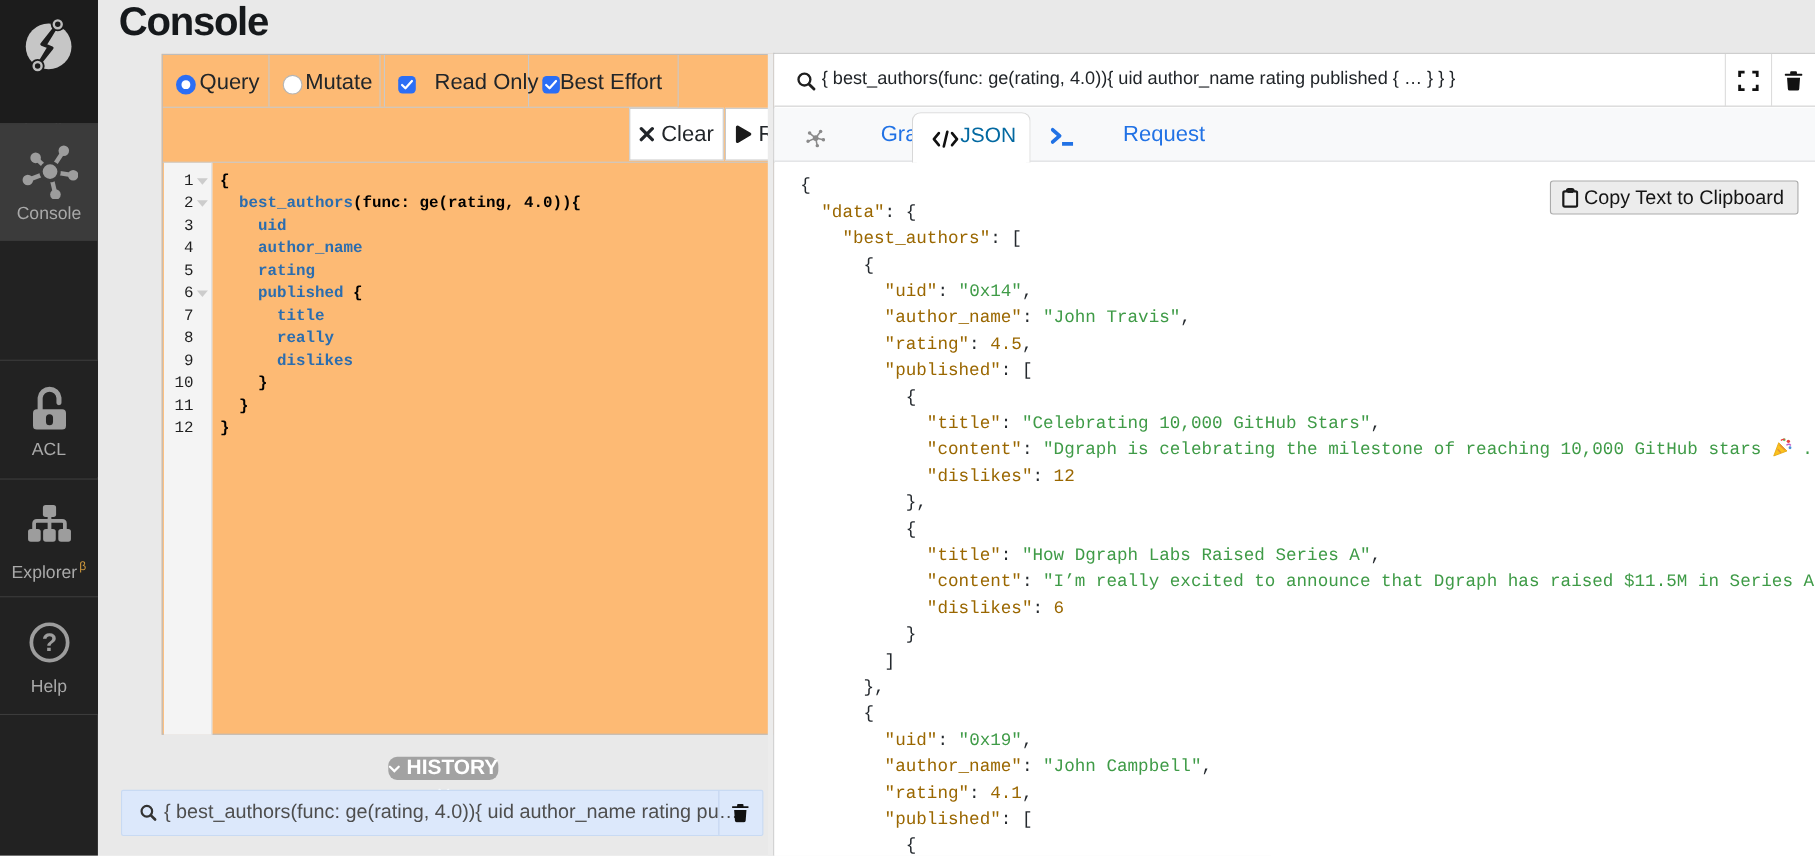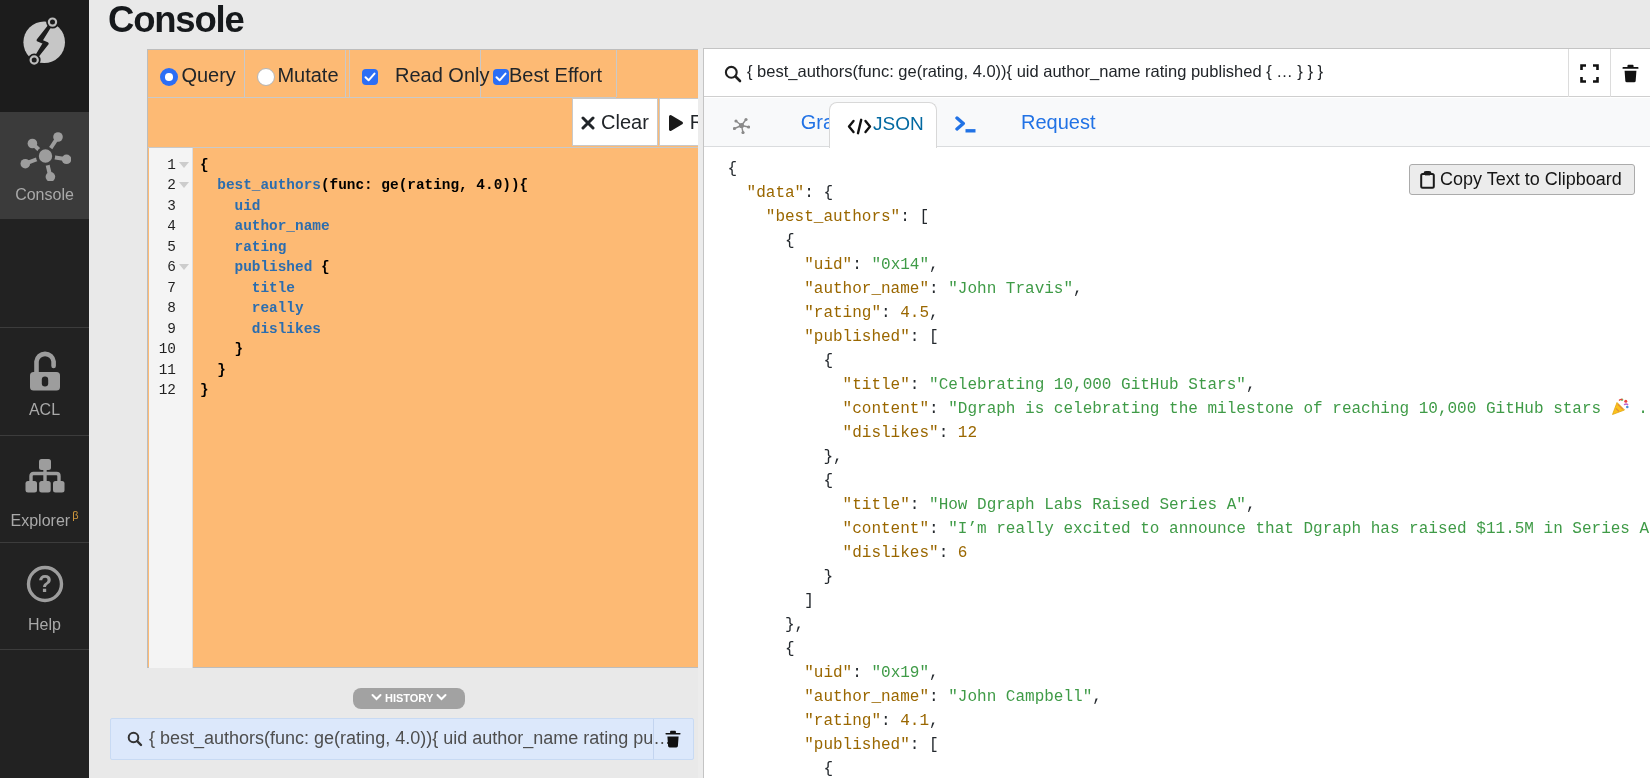--- a/index.html
+++ b/index.html
@@ -28,21 +28,21 @@
 .radio.off { background:#fff; border:1.5px solid #b5b5b5; }
 .cbx { position:absolute; top:19px; width:16px; height:16px; border-radius:4px; background:#2b6ef5; }
 .btn { position:absolute; border:1px solid #c9c9c9; background:#fff; font-size:20px; color:#212529; text-align:center; }
 
 #gutter { position:absolute; left:1px; top:97.5px; width:43.5px; height:520px; background:#f4f4f4; border-right:1px solid #ddd; }
 #linenos { position:absolute; left:0; top:7px; width:27px; text-align:right; font-family:"Liberation Mono", monospace; font-size:14.4px; line-height:20.5px; color:#1f1f1f; }
 .fold { position:absolute; left:30px; width:0; height:0; border-left:5.5px solid transparent; border-right:5.5px solid transparent; border-top:6px solid #ccc; }
 #qcode { position:absolute; left:52px; top:104.5px; font-family:"Liberation Mono", monospace; font-size:14.4px; line-height:20.5px; font-weight:700; color:#000; white-space:pre; }
 #qcode .b { color:#2b6daf; }
 
-#hpill { position:absolute; left:353px; top:688px; width:112px; height:21px; background:#a2a2a2; border-radius:8px; color:#fff; font-size:11px; font-weight:700; text-align:center; line-height:21px; }
+#hpill { position:absolute; left:353px; top:688px; width:100px; height:21px; background:#a2a2a2; border-radius:8px; color:#fff; font-size:19px; font-weight:700; text-align:center; line-height:21px; }
 #hbox { position:absolute; left:110px; top:718px; width:584px; height:42px; background:#dce8fb; border:1px solid #c8daf3; border-radius:2px; }
 
 #rpanel { position:absolute; left:703px; top:48px; width:947px; height:730px; background:#fff; border:1px solid #c4c4c4; border-right:none; border-bottom:none; }
 #rsearch { position:absolute; left:0; top:0; width:946px; height:48px; border-bottom:1px solid #cfcfcf; background:#fff; }
 #rsearch .qtext { position:absolute; left:43px; top:13px; font-size:16.5px; color:#212529; white-space:nowrap; }
 #rtabs { position:absolute; left:0; top:49px; width:946px; height:49px; background:#f8f9fa; border-bottom:1px solid #dadcde; }
 .tabtxt { font-size:20px; position:absolute; top:13px; }
 .blue { color:#2172e5;margin-left:45px; }
 #jsontab { position:absolute; left:125px; top:4px; width:108px; height:46px; background:#fff; border:1px solid #d8d8d8; border-bottom:none; border-radius:8px 8px 0 0; }
 #jsonarea { position:absolute; left:0; top:99px; width:947px; height:631px; background:#fff; overflow:hidden; }

